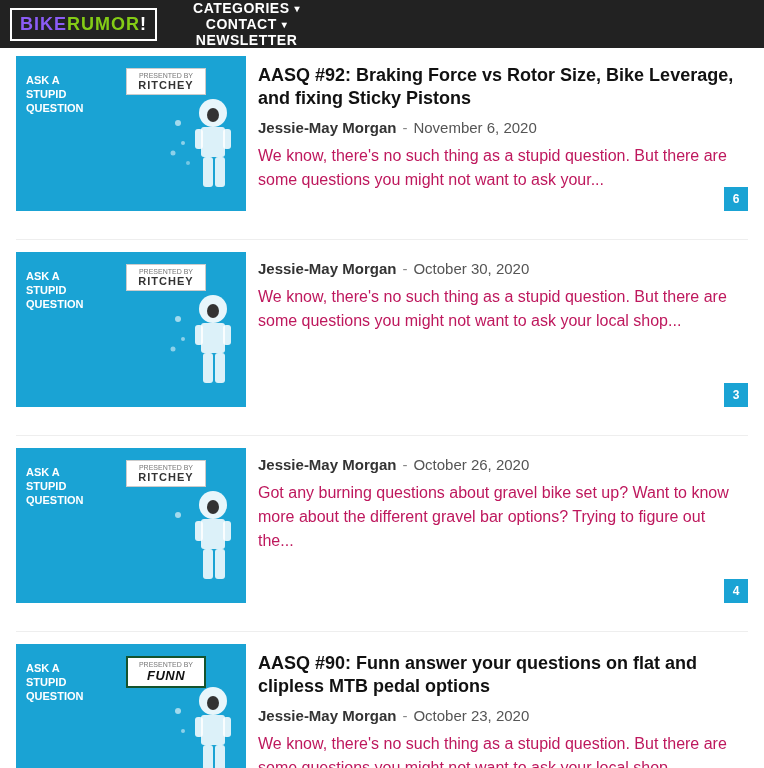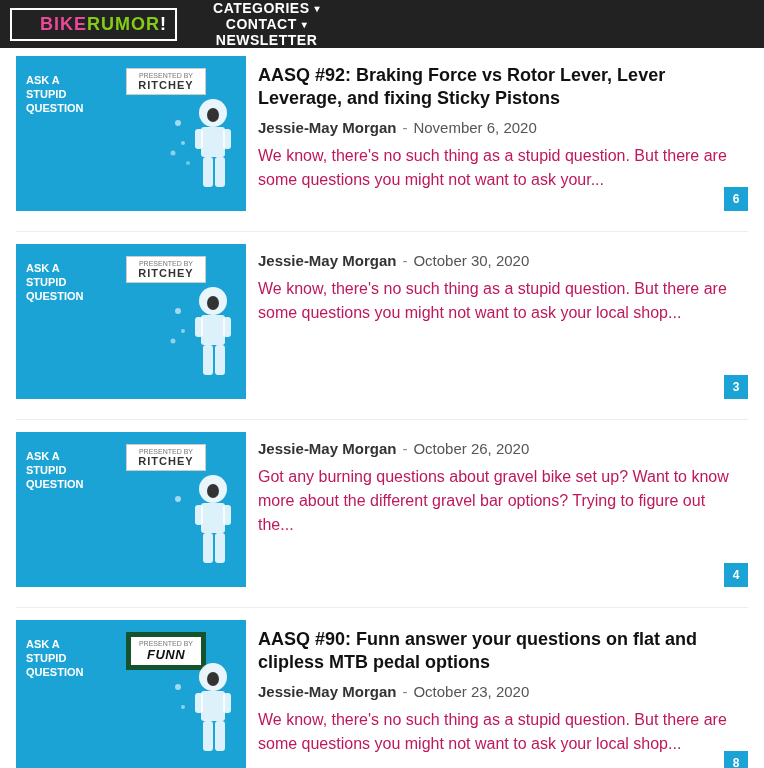--- a/index.html
+++ b/index.html
@@ -24,21 +24,21 @@
       color: #fff;
       font-weight: 900;
       font-size: 18px;
       letter-spacing: 1px;
       margin-right: 20px;
       padding: 4px 8px;
       border: 2px solid #fff;
       text-transform: uppercase;
       white-space: nowrap;
     }
-    .logo span.bike { color: #ec4899; margin-left: 20px; }
+    .logo span.bike { color: #8b5cf6; }
     .logo span.rumor { color: #84cc16; }
     .nav {
       display: flex;
       align-items: center;
       height: 100%;
       flex-direction: column;
     }
     .nav-item {
       color: #fff;
       font-size: 14px;
@@ -59,21 +59,21 @@
 
     
     .content {
       padding: 8px 16px;
     }
 
     .article-card {
       display: flex;
       flex-direction: row;
       margin-bottom: 12px;
-      padding-bottom: 20px;
+      padding-bottom: 28px;
       border-bottom: 1px solid #eee;
     }
 
     .article-thumbnail {
       width: 230px;
       min-width: 230px;
       height: 155px;
       background: #1aa3d4;
       display: flex;
       align-items: center;
@@ -198,21 +198,21 @@
           <rect x="52" y="64" width="10" height="30" rx="3" fill="#fff" opacity="0.85"></rect>
 
           <circle cx="15" cy="30" r="3" fill="#fff" opacity="0.6"></circle>
           <circle cx="20" cy="50" r="2" fill="#fff" opacity="0.5"></circle>
           <circle cx="10" cy="60" r="2.5" fill="#fff" opacity="0.5"></circle>
           <circle cx="25" cy="70" r="2" fill="#fff" opacity="0.4"></circle>
         </svg>
       </div>
     </div>
     <div class="article-info-wrapper">
-      <h2 class="article-title">AASQ #92: Braking Force vs Rotor Lever, Lever Leverage, and fixing Sticky Pistons</h2>
+      <h2 class="article-title">AASQ #92: Braking Force vs Rotor Size, Bike Leverage, and fixing Sticky Pistons</h2>
       <div class="article-meta">
         <span class="author">Jessie-May Morgan</span>
         <span class="meta-sep">-</span>
         <span>November 6, 2020</span>
       </div>
       <p class="article-excerpt">We know, there's no such thing as a stupid question. But there are some questions you might not want to ask your...</p>
       <div class="comment-badge">6</div>
     </div>
   </article>
 
@@ -289,21 +289,21 @@
   </article>
 
   <article class="article-card" style="border-bottom:none;">
     <div class="article-thumbnail" style="position:relative;">
       <div class="thumbnail-inner">
         <div style="position:absolute;left:10px;top:18px;color:#fff;font-weight:900;font-size:11px;line-height:1.25;text-align:left;">
           <span>ASK A</span><br>
           <span>STUPID</span><br>
           <span>QUESTION</span>
         </div>
-        <div style="position:absolute;top:12px;left:110px;background:#fff;padding:3px 6px;border:5px solid #14532d;text-align:center;min-width:80px;">
+        <div style="position:absolute;top:12px;left:110px;background:#fff;padding:3px 6px;border:2px solid #14532d;text-align:center;min-width:80px;">
           <span style="font-size:7px;color:#777;display:block;text-transform:uppercase;">PRESENTED BY</span>
           <span style="font-size:13px;font-weight:900;color:#111;display:block;font-style:italic;letter-spacing:0.5px;">FUNN</span>
         </div>
         <svg style="position:absolute;right:8px;bottom:0;width:75px;height:118px;" viewBox="0 0 75 118">
           <circle cx="50" cy="20" r="14" fill="#fff" opacity="0.9"></circle>
           <ellipse cx="50" cy="22" rx="6" ry="7" fill="#333"></ellipse>
           <rect x="38" y="34" width="24" height="30" rx="3" fill="#fff" opacity="0.85"></rect>
           <rect x="32" y="36" width="8" height="20" rx="3" fill="#fff" opacity="0.85"></rect>
           <rect x="60" y="36" width="8" height="20" rx="3" fill="#fff" opacity="0.85"></rect>
           <rect x="40" y="64" width="10" height="30" rx="3" fill="#fff" opacity="0.85"></rect>

